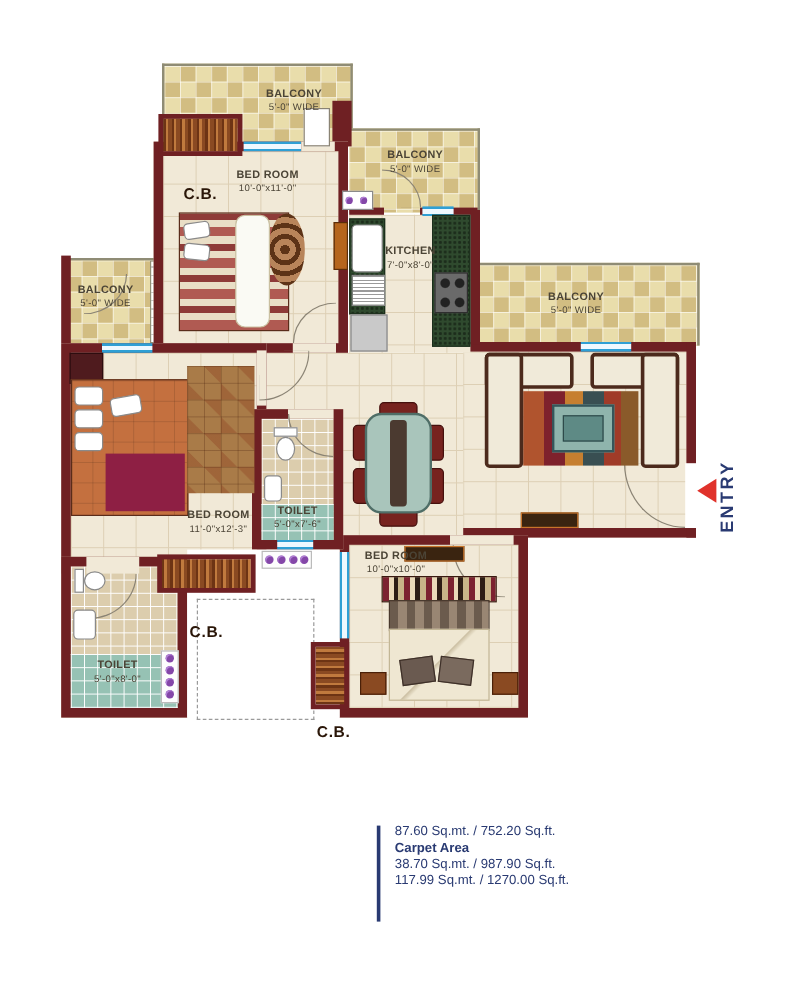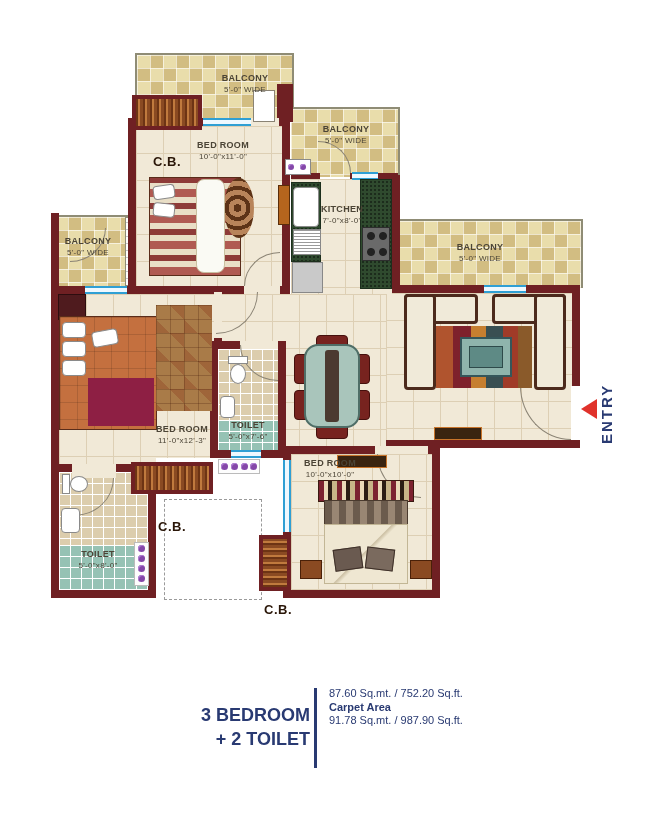--- a/index.html
+++ b/index.html
@@ -262,24 +262,21 @@
     <div class="dm">5'-0"x8'-0"</div>
   </div>
   <div class="lbl" style="left:280px;top:458px;width:100px">
     <div class="nm">BED ROOM</div>
     <div class="dm">10'-0"x10'-0"</div>
   </div>
 
   <div class="tri" style="left:581px;top:399px"></div>
   <div class="entry-txt" style="left:598px;top:382px;height:62px">ENTRY</div>
 
-  <div class="sum-title" style="left:165px;top:703px;width:145px">
-    <div>3 BEDROOM</div>
-    <div>+ 2 TOILET</div>
-  </div>
   <div class="sum-divider" style="left:314px;top:688px;width:3px;height:80px"></div>
   <div class="sum-areas" style="left:329px;top:687px;width:230px">
     <div class="a-val">87.60 Sq.mt. / 752.20 Sq.ft.</div>
     <div class="a-lbl">Carpet Area</div>
-    <div class="a-val">91.78 Sq.mt. / 987.90 Sq.ft.</div>
+    <div class="a-val">38.70 Sq.mt. / 987.90 Sq.ft.</div>
+    <div class="a-val">117.99 Sq.mt. / 1270.00 Sq.ft.</div>
   </div>
 
 </div>
 
 </body></html>

